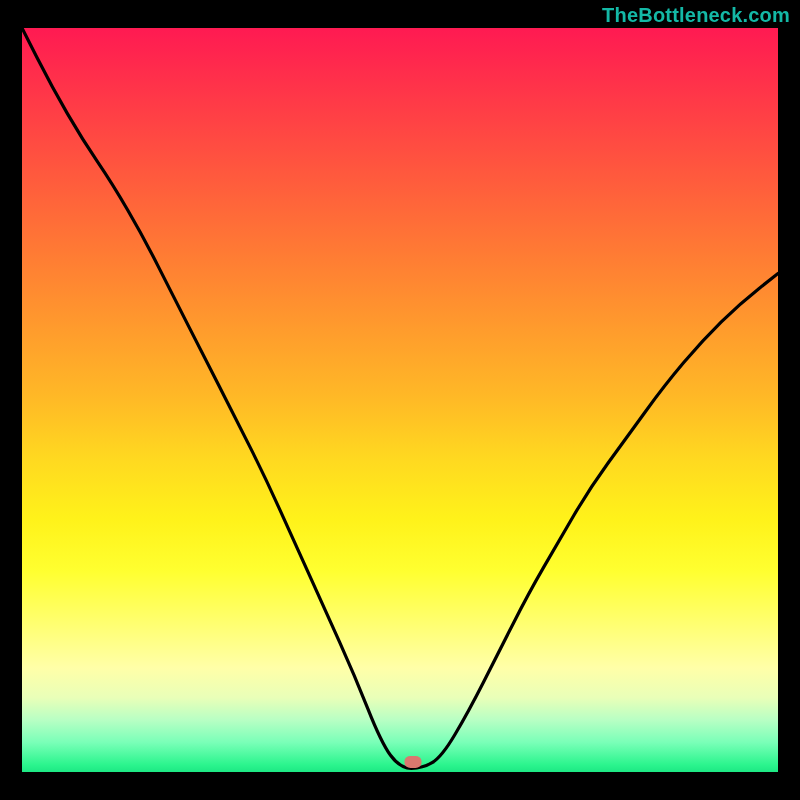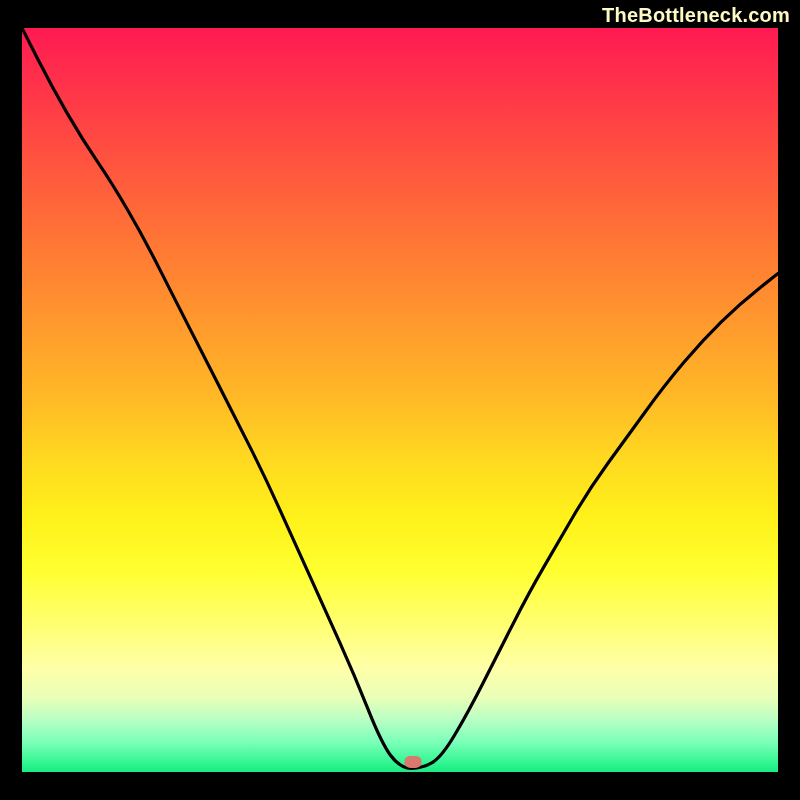--- a/index.html
+++ b/index.html
@@ -14,21 +14,21 @@
   .stage {
     position: relative;
     width: 800px;
     height: 800px;
     background: #000;
   }
   .watermark {
     position: absolute;
     top: 4px;
     right: 10px;
-    color: #fef9c3;
+    color: #14b8a6;
     font-size: 20px;
     font-weight: 600;
     letter-spacing: 0.2px;
     z-index: 20;
   }
   .plot {
     position: absolute;
     left: 22px;
     top: 28px;
     width: 756px;

